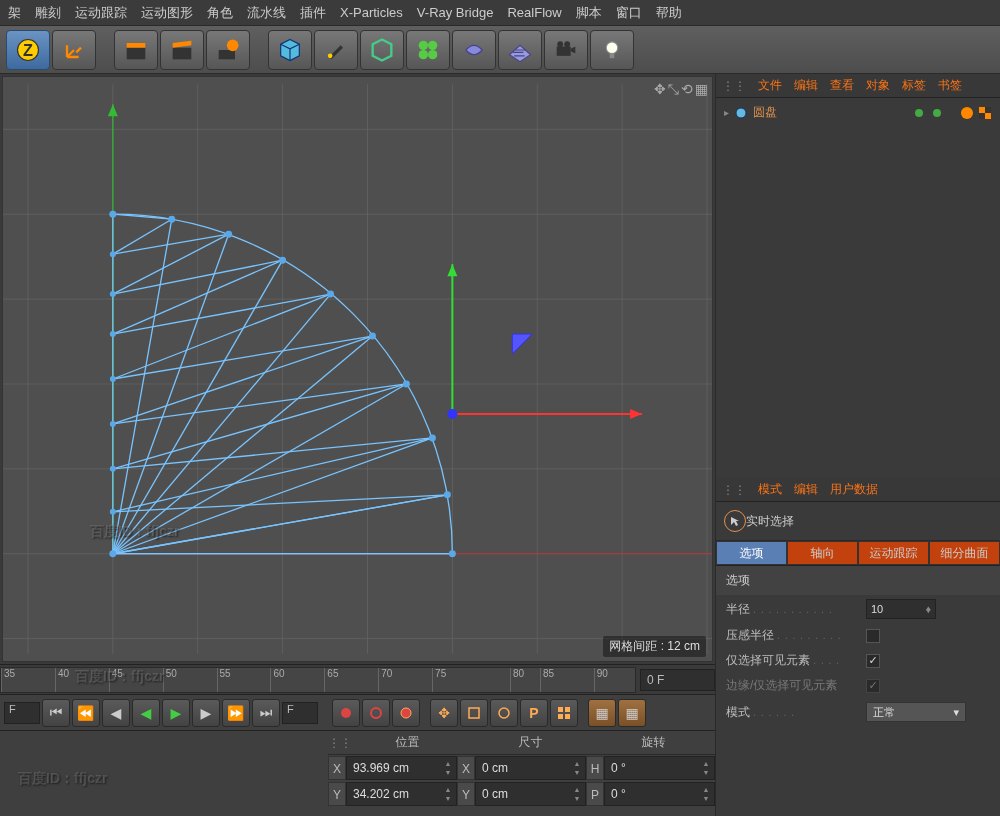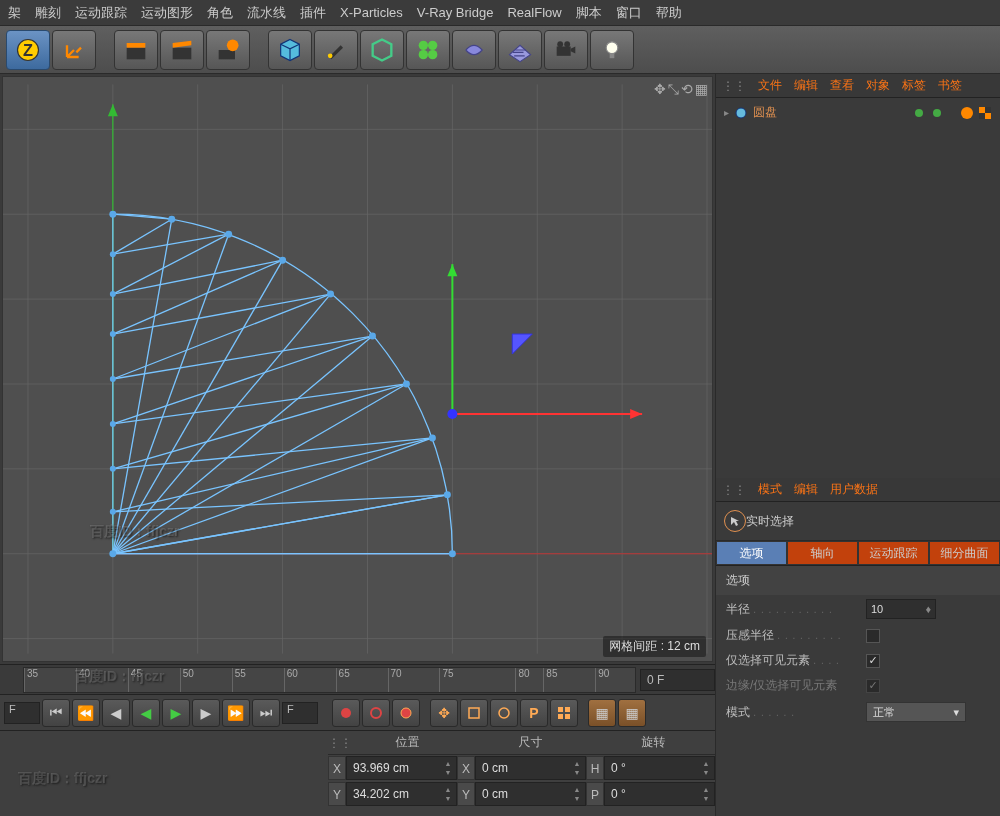--- a/index.html
+++ b/index.html
@@ -21,21 +21,21 @@
 .left { flex:1; display:flex; flex-direction:column; background:#3a3a3a; position:relative; }
 .right { width:285px; background:#404040; display:flex; flex-direction:column; border-left:1px solid #2a2a2a; }
 
 
 .viewport { flex:1; background:#4f4f4f; position:relative; overflow:hidden; border:1px solid #333; margin:2px; }
 .viewport svg { width:100%; height:100%; }
 .vp-icons { position:absolute; top:4px; right:4px; display:flex; gap:2px; color:#aaa; font-size:14px; }
 .vp-status { position:absolute; bottom:4px; right:6px; background:rgba(0,0,0,0.4); padding:2px 6px; border-radius:2px; color:#ddd; font-size:12px; }
 
 
-.timeline { height:30px; background:#3a3a3a; border-top:1px solid #222; position:relative; display:flex; align-items:center;padding-left:23px; }
+.timeline { height:30px; background:#3a3a3a; border-top:1px solid #222; position:relative; display:flex; align-items:center; }
 .ruler { flex:1; position:relative; height:26px; background:#454545; border:1px solid #2a2a2a; }
 .tick { position:absolute; top:0; height:100%; border-left:1px solid #666; font-size:10px; color:#aaa; padding-left:2px; }
 .frame-display { width:75px; height:22px; background:#2f2f2f; border:1px solid #222; margin-left:4px; display:flex; align-items:center; padding:0 6px; color:#bbb; }
 
 
 .transport { height:36px; background:#3f3f3f; display:flex; align-items:center; padding:0 4px; gap:2px; border-top:1px solid #222; }
 .transport .tbtn { width:28px; height:28px; border:1px solid #2a2a2a; border-radius:3px; background:linear-gradient(#5a5a5a,#434343); display:flex; align-items:center; justify-content:center; cursor:pointer; color:#ccc; font-size:14px; }
 .transport .tbtn svg { width:16px; height:16px; }
 .transport .finput { width:36px; height:22px; background:#2f2f2f; border:1px solid #222; color:#bbb; padding:0 4px; font-size:11px; }
 

